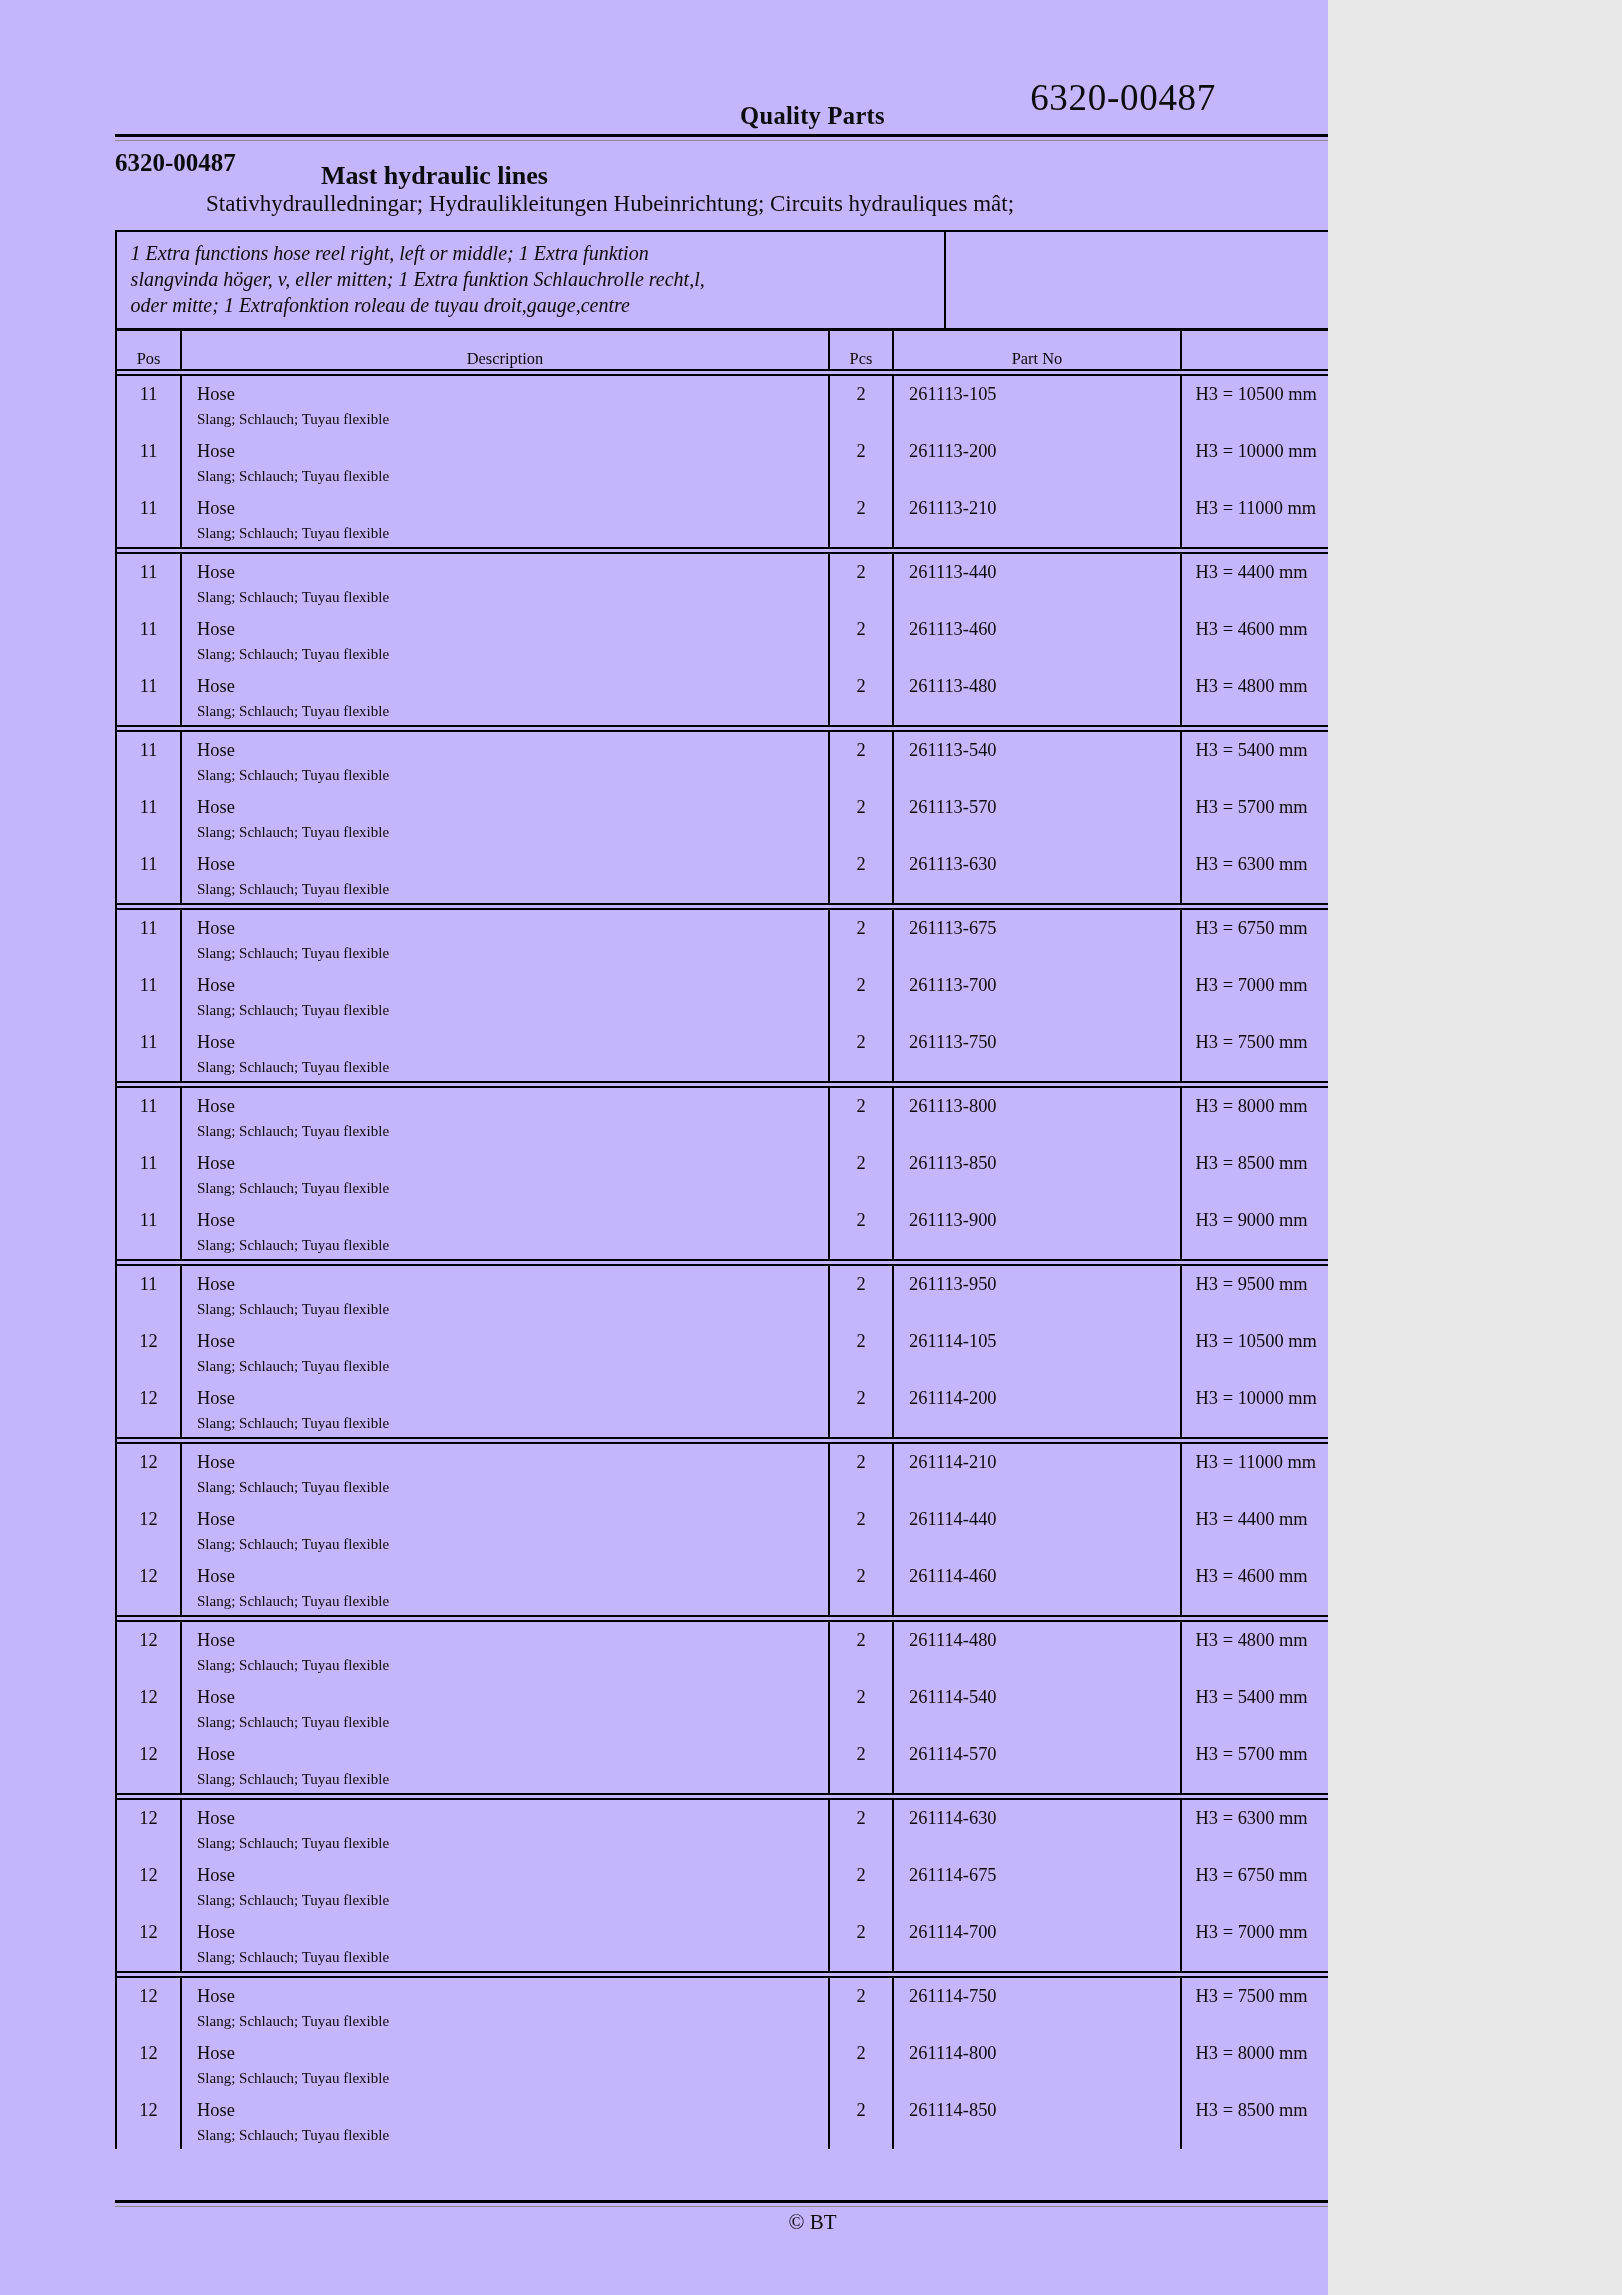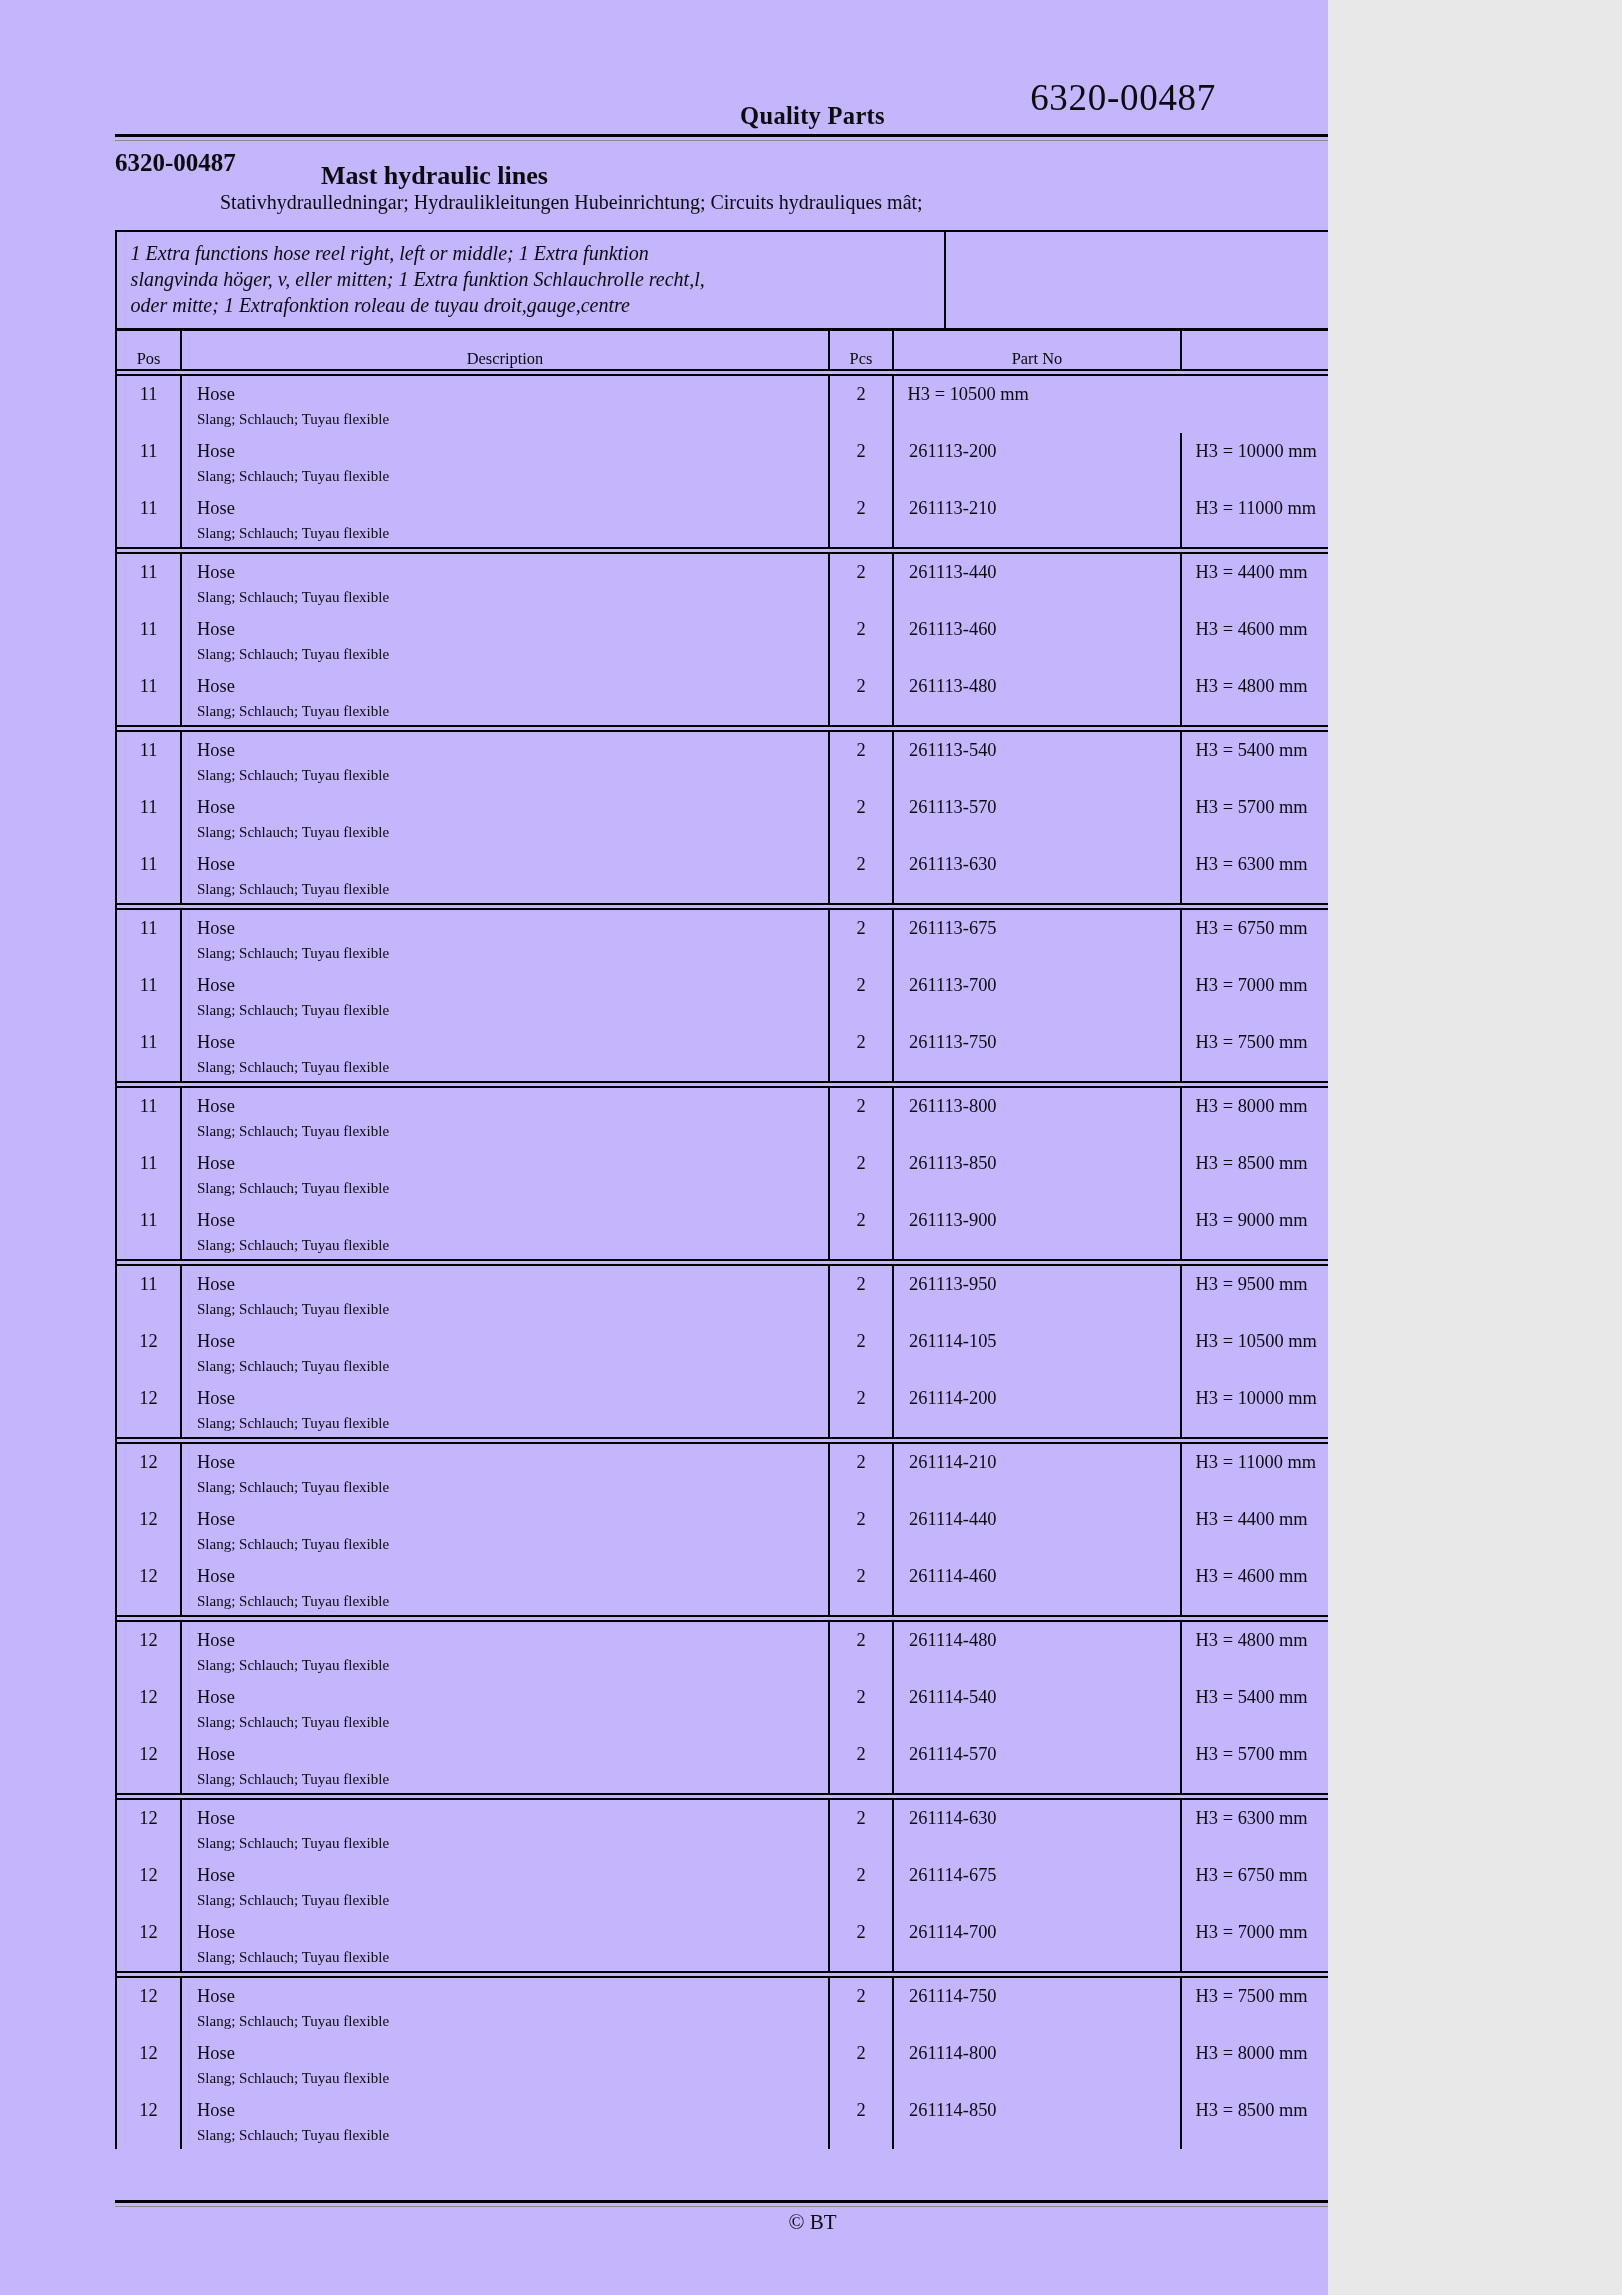--- a/index.html
+++ b/index.html
@@ -18,21 +18,21 @@
     font-size:37px; font-weight:400; letter-spacing:0.7px;
   }
   .rule { position:absolute; left:115px; width:1395px; height:3.4px; background:#000; }
   .rule::after { content:""; position:absolute; left:0; right:0; top:5.5px; height:1.4px; background:#8a8a8a; }
   .rule.top { top:134px; }
   .rule.bottom { top:2200px; }
   .title-row { position:absolute; left:115px; top:149px; width:1395px; height:30px; }
   .title-number { position:absolute; left:0; top:0; font-size:25px; font-weight:700; }
   .title-name { position:absolute; left:206px; top:12px; font-size:26px; font-weight:700; }
   .title-date { position:absolute; right:1.4px; top:5.5px; font-size:18.4px; font-weight:700; }
-  .subtitle { position:absolute; left:220px; top:191px; font-size:20px; font-weight:400; }
+  .subtitle { position:absolute; left:206px; top:191px; font-size:23px; font-weight:400; }
   
   .parts-table {
     position:absolute; left:115px; top:230px; width:1395px;
     border-left:2px solid #000; border-right:2px solid #000; border-top:2px solid #000;
   }
   .note-row { display:grid; grid-template-columns:829px 1fr; height:99px; border-bottom:3.4px solid #000; }
   .note-cell { border-right:2px solid #000; padding:8.2px 12.3px 0 13.6px;
     font-style:italic; font-size:20px; line-height:26px; }
   .note-cell-empty { }
   .grid5 { display:grid; grid-template-columns:65px 648px 64px 288px 1fr; }
@@ -93,20 +93,21 @@
 
     <div>
         <div class="group">
           <div class="grid5 row">
     <div class="c pos">11</div>
     <div class="c desc">
       <div class="d1">Hose</div>
       <div class="d2">Slang; Schlauch; Tuyau flexible</div>
     </div>
     <div class="c pcs">2</div>
+    <div class="c part">261113-105</div>
     <div class="c note">H3 = 10500 mm</div>
   </div>
           <div class="grid5 row">
     <div class="c pos">11</div>
     <div class="c desc">
       <div class="d1">Hose</div>
       <div class="d2">Slang; Schlauch; Tuyau flexible</div>
     </div>
     <div class="c pcs">2</div>
     <div class="c part">261113-200</div>

